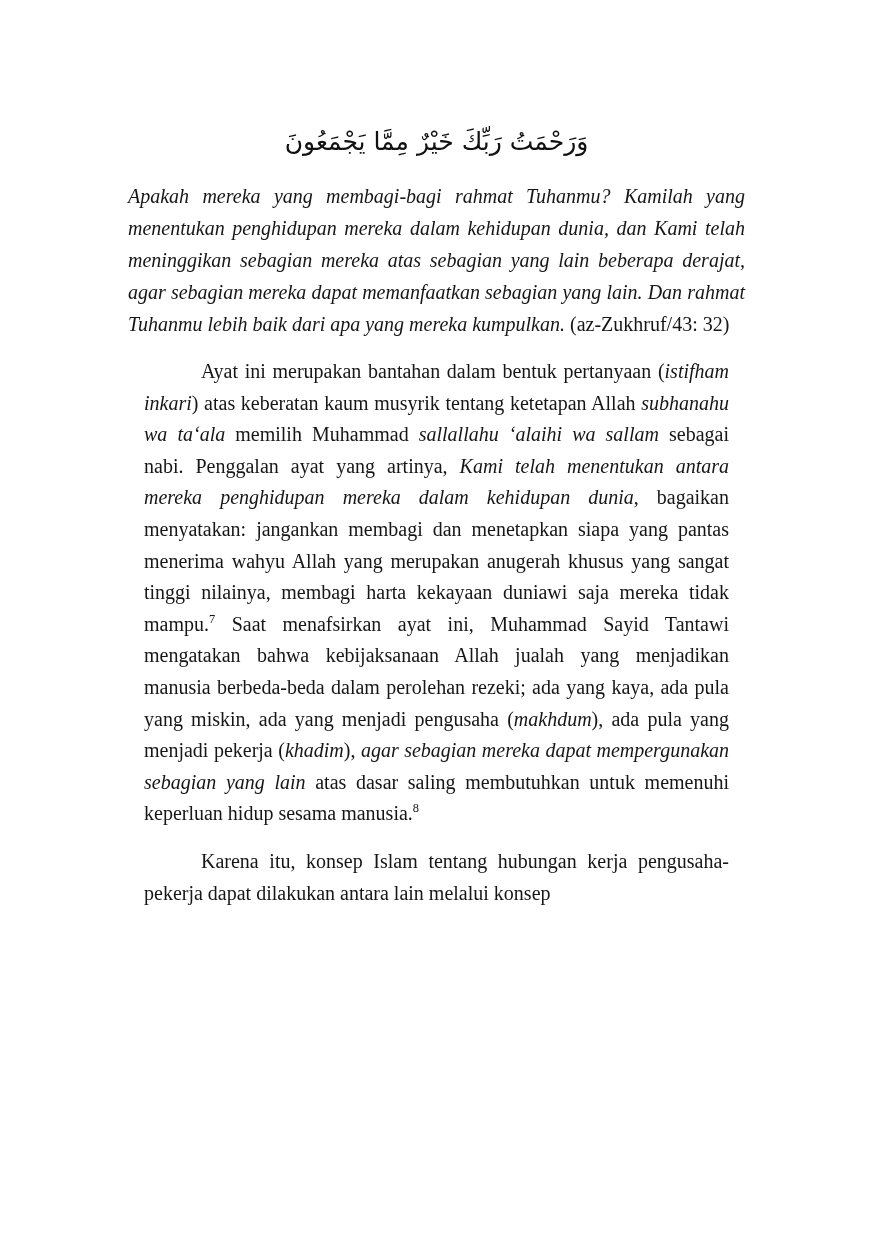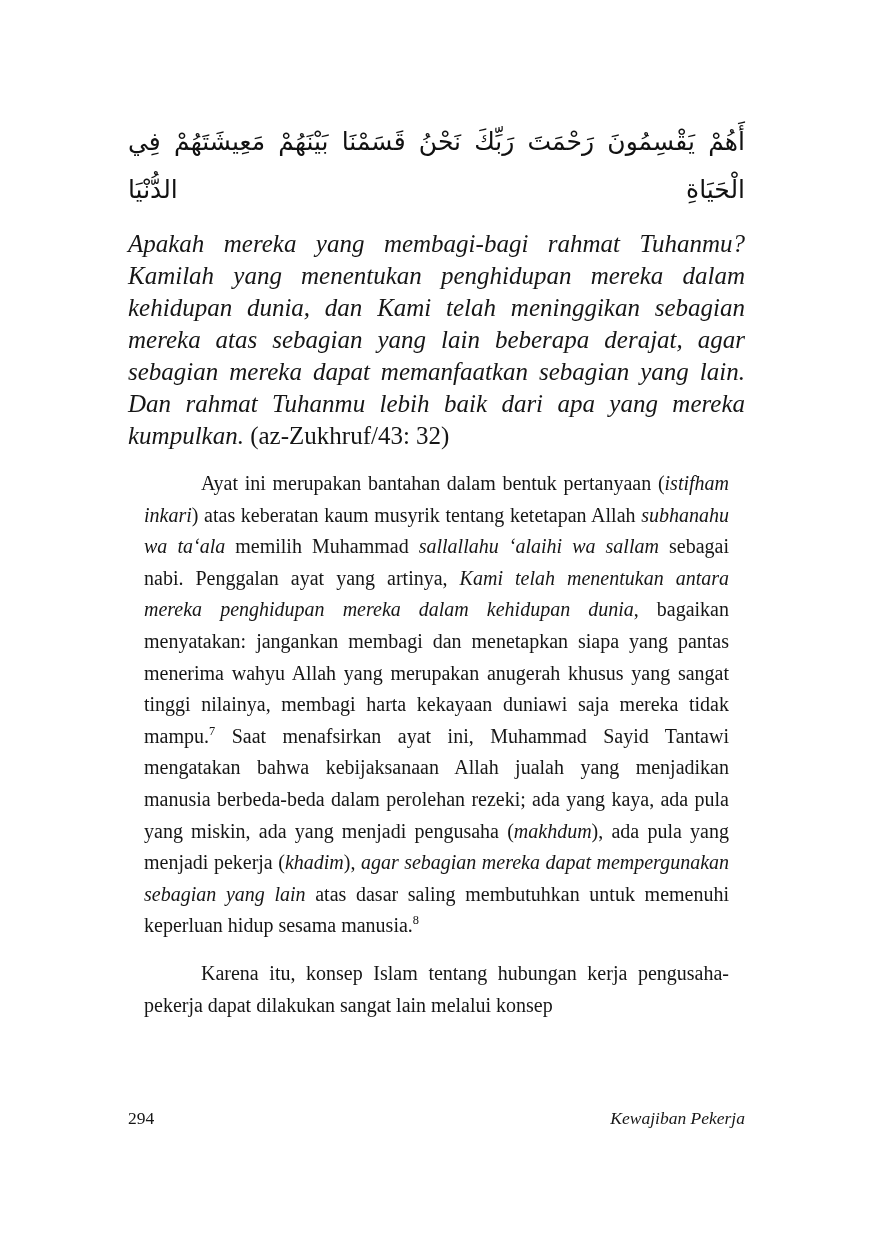--- a/index.html
+++ b/index.html
@@ -30,21 +30,21 @@
     text-align: justify;
     text-align-last: justify;
     white-space: normal;
   }
   .arabic-line.centered {
     text-align: center;
     text-align-last: center;
   }
   p.translation {
     margin: 0 0 12px 0;
-    font-size: 25px;
+    font-size: 20px;
     line-height: 32px;
     text-align: justify;
   }
   p.body-par {
     margin: 16px;
     font-size: 20px;
     line-height: 31.6px;
     text-align: justify;
     text-indent: 57px;
   }
@@ -65,27 +65,23 @@
     font-size: 17.5px;
   }
   .running-title { font-style: italic; }
 </style>
 </head>
 <body>
 
 <div class="page">
 
   <div class="arabic-block">
-    <div class="arabic-line">أَهُمْ يَقْسِمُونَ رَحْمَتَ رَبِّكَ نَحْنُ قَسَمْنَا بَيْنَهُمْ مَعِيشَتَهُمْ فِي الْحَيَاةِ الدُّنْيَا</div>
+    <div class="arabic-line centered">وَرَحْمَتُ رَبِّكَ خَيْرٌ مِمَّا يَجْمَعُونَ</div>
   </div>
 
   <p class="translation"><span class="it">Apakah mereka yang membagi-bagi rahmat Tuhanmu? Kamilah yang menentukan penghidupan mereka dalam kehidupan dunia, dan Kami telah meninggikan sebagian mereka atas sebagian yang lain beberapa derajat, agar sebagian mereka dapat memanfaatkan sebagian yang lain. Dan rahmat Tuhanmu lebih baik dari apa yang mereka kumpulkan. </span><span>(az-Zukhruf/43: 32)</span></p>
 
   <p class="body-par"><span>Ayat ini merupakan bantahan dalam bentuk pertanyaan (</span><span class="it">istifham inkari</span><span>) atas keberatan kaum musyrik tentang ketetapan Allah </span><span class="it">subhanahu wa ta‘ala</span><span>  memilih Muhammad </span><span class="it">sallallahu ‘alaihi wa sallam</span><span> sebagai nabi. Penggalan ayat yang artinya, </span><span class="it">Kami telah menentukan antara mereka penghidupan mereka dalam kehidupan dunia</span><span>, bagaikan menyatakan: jangankan membagi dan menetapkan siapa yang pantas menerima wahyu Allah yang merupakan anugerah khusus yang sangat tinggi nilainya, membagi harta kekayaan duniawi saja mereka tidak mampu.</span><sup>7</sup><span> Saat menafsirkan ayat ini, Muhammad Sayid Tantawi mengatakan bahwa kebijaksanaan Allah jualah yang menjadikan manusia berbeda-beda dalam perolehan rezeki; ada yang kaya, ada pula yang miskin, ada yang menjadi pengusaha (</span><span class="it">makhdum</span><span>), ada pula yang menjadi pekerja (</span><span class="it">khadim</span><span>), </span><span class="it">agar sebagian mereka dapat mempergunakan sebagian yang lain</span><span> atas dasar saling membutuhkan untuk memenuhi keperluan hidup sesama manusia.</span><sup>8</sup></p>
 
-  <p class="body-par"><span>Karena itu, konsep Islam tentang hubungan kerja pengusaha-pekerja dapat dilakukan sangat lain melalui konsep</span></p>
+  <p class="body-par"><span>Karena itu, konsep Islam tentang hubungan kerja pengusaha-pekerja dapat dilakukan antara lain melalui konsep</span></p>
 
-  <div class="footer">
-    <span>294</span>
-    <span class="running-title">Kewajiban Pekerja</span>
-  </div>
 
 </div>
 
 </body></html>

